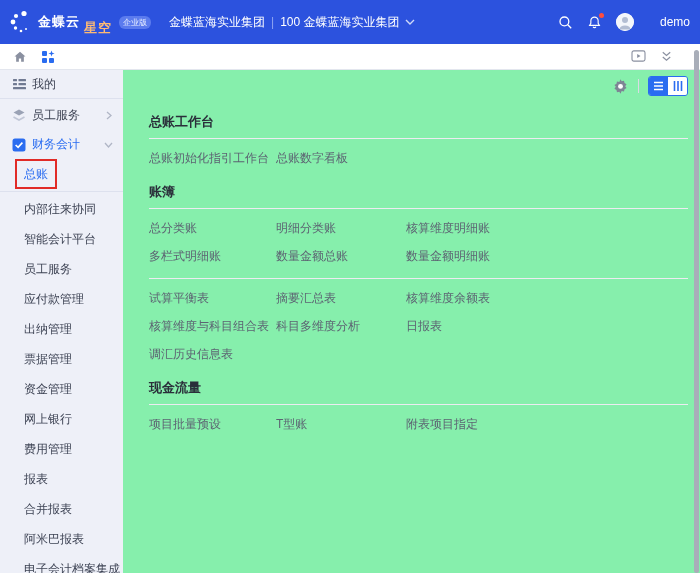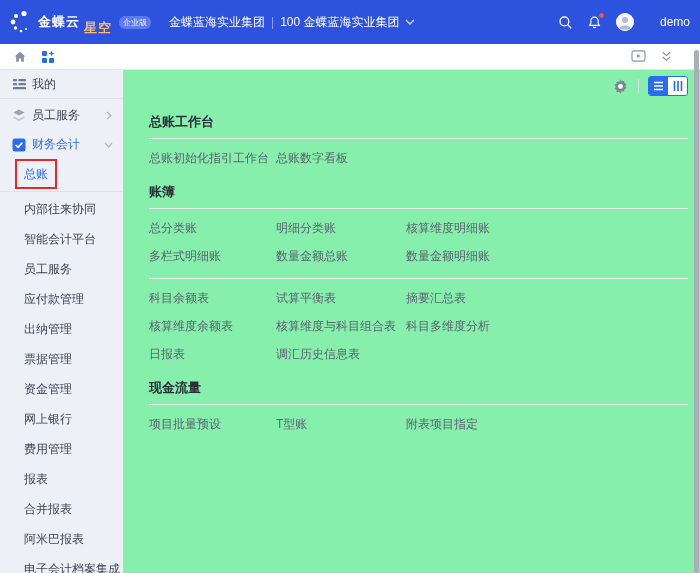--- a/index.html
+++ b/index.html
@@ -327,21 +327,20 @@
               <span class="link">明细分类账</span>
               <span class="link">核算维度明细账</span>
               <span class="link">多栏式明细账</span>
               <span class="link">数量金额总账</span>
               <span class="link">数量金额明细账</span>
             </div>
           </div>
           <div class="section">
             <div class="rule"></div>
             <div class="grid">
-              <span class="link">科目余额表</span>
               <span class="link">试算平衡表</span>
               <span class="link">摘要汇总表</span>
               <span class="link">核算维度余额表</span>
               <span class="link">核算维度与科目组合表</span>
               <span class="link">科目多维度分析</span>
               <span class="link">日报表</span>
               <span class="link">调汇历史信息表</span>
             </div>
           </div>
           <div class="section">

